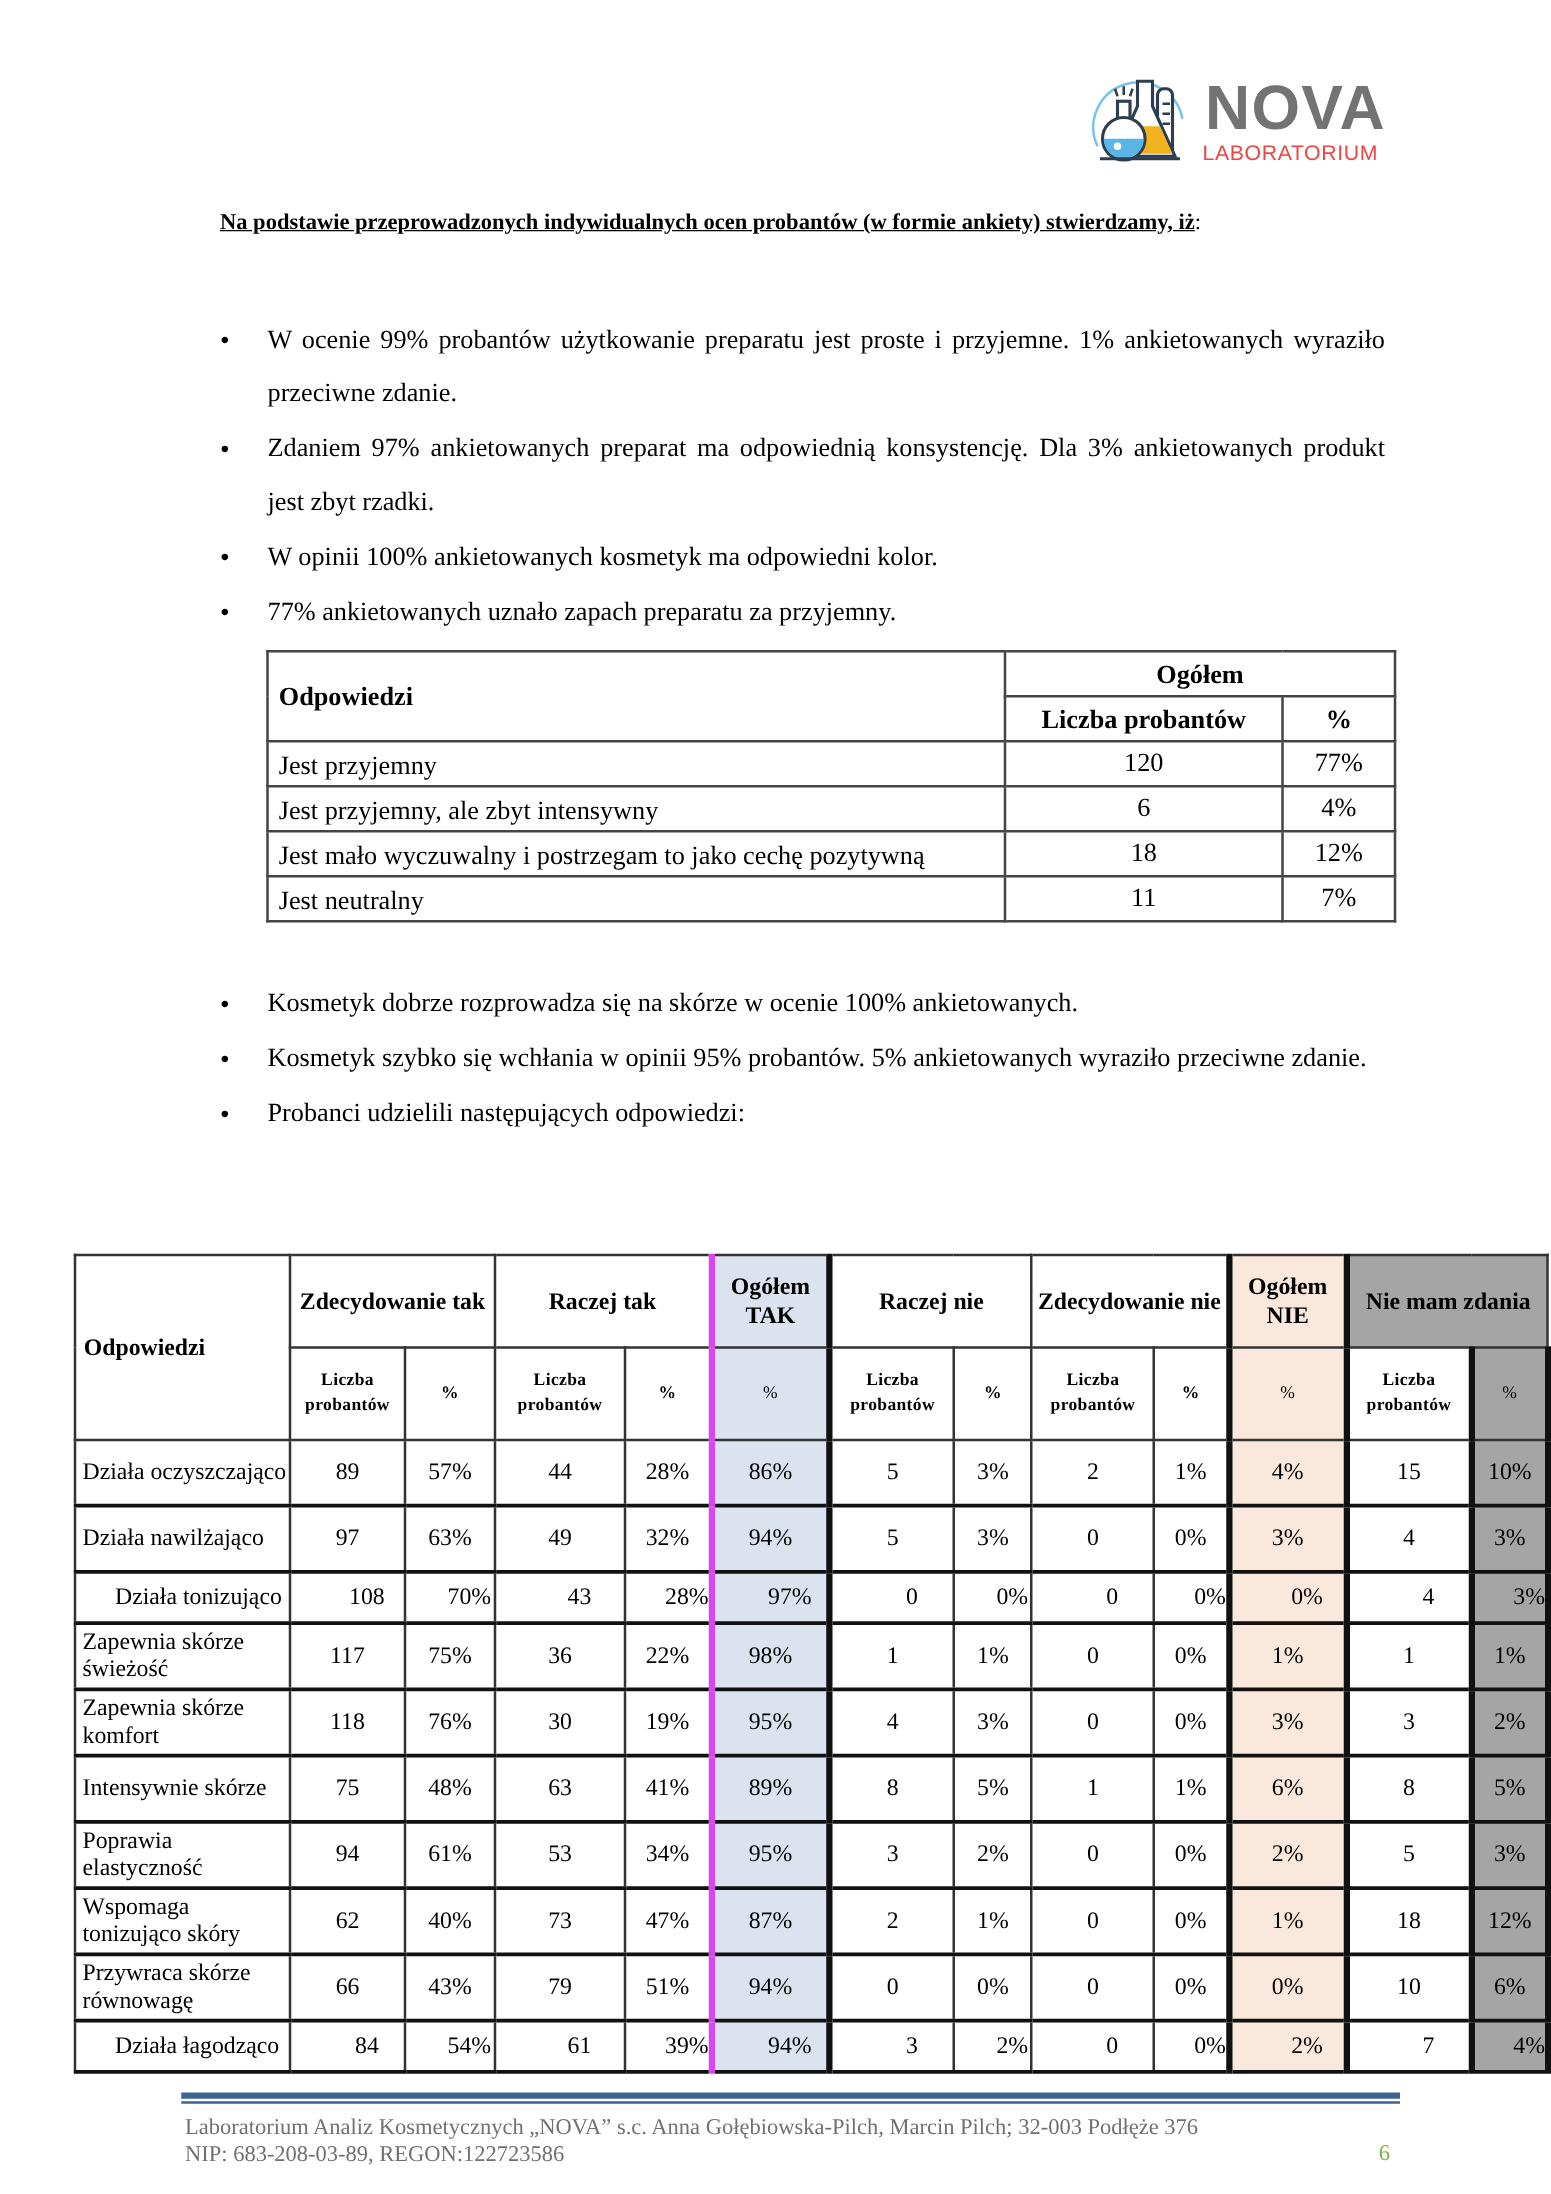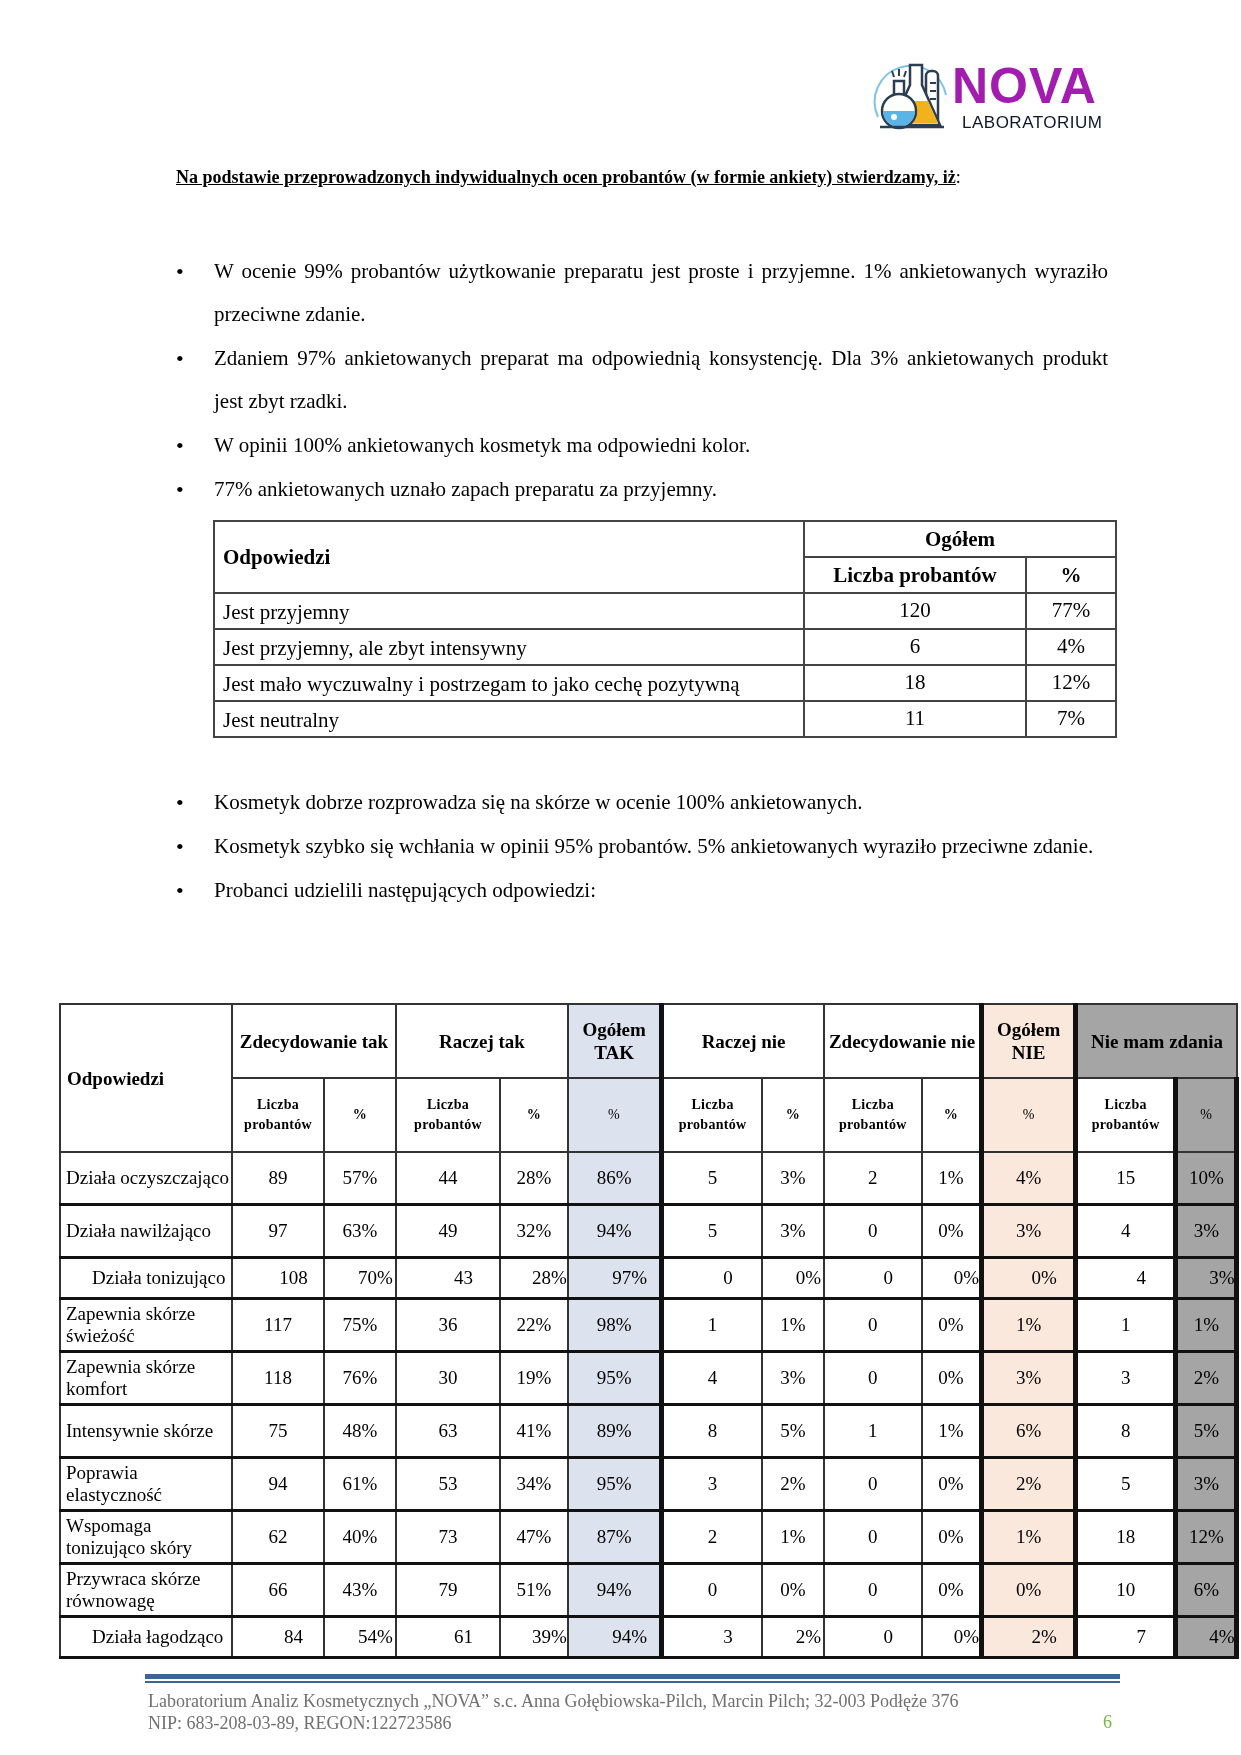--- a/index.html
+++ b/index.html
@@ -2,24 +2,24 @@
 <html><head>
 <meta charset="utf-8">
 <style>
   html, body { margin: 0; padding: 0; background: #ffffff; }
   body { width: 1241px; height: 1755px; position: relative; overflow: hidden;
          font-family: "Liberation Serif", "DejaVu Serif", serif; color: #000; }
 
   
   .logo { position: absolute; left: 868px; top: 55px; width: 260px; height: 80px; }
   .logo svg { position: absolute; left: 0; top: 0; }
-  .logo .brand { position: absolute; left: 84px; top: 2px; font-family: "Liberation Sans", "DejaVu Sans", sans-serif;
-                 font-weight: bold; font-size: 50px; letter-spacing: 1px; line-height: 58px; color: #a21caf; }
+  .logo .brand { position: absolute; left: 96px; top: 2px; font-family: "Liberation Sans", "DejaVu Sans", sans-serif;
+                 font-weight: bold; font-size: 50px; letter-spacing: 1px; line-height: 58px; color: #737373; }
   .logo .sub { position: absolute; left: 94px; top: 58px; font-family: "Liberation Sans", "DejaVu Sans", sans-serif;
-               font-size: 17px; letter-spacing: 0.5px; color: #0f172a; line-height: 20px; }
+               font-size: 17px; letter-spacing: 0.5px; color: #ef4444; line-height: 20px; }
 
   
   .intro { position: absolute; left: 176px; top: 156px; width: 932px; font-size: 18px; font-weight: bold;
            line-height: 42px; text-align: justify; }
   .intro .ul { text-decoration: underline; }
   .intro .colon { font-weight: normal; text-decoration: none; }
 
   
   .bullets { position: absolute; left: 176px; width: 932px; margin: 0; padding: 0; list-style: none; font-size: 21px; }
   .bullets li { position: relative; padding-left: 38px; line-height: 43px; margin-bottom: 1px; text-align: justify; }
@@ -41,21 +41,21 @@
   
   table.big { position: absolute; left: 59px; top: 1003px; border-collapse: collapse; font-size: 19px; }
   table.big td, table.big th { border: 2px solid #333; padding: 0; text-align: center; vertical-align: middle; }
   table.big th { font-weight: bold; }
   table.big .h1 th { height: 72px; font-size: 19px; line-height: 23px; }
   table.big .h2 th { height: 72px; font-size: 14px; line-height: 20px; letter-spacing: 0.3px; }
   table.big th.odp { text-align: left; padding-left: 6px; font-size: 19px; }
   table.big td.label { text-align: left; padding-left: 5px; font-size: 19px; line-height: 22px; }
   table.big tr.row td { height: 50px; }
   table.big tr.row.short td { height: 38px; padding-left: 31px; }
-  table.big .tak { background: #dce3ef; border-left: 2px solid #d946ef; border-right: 5px solid #111; }
+  table.big .tak { background: #dce3ef; border-left: 5px solid #d946ef; border-right: 5px solid #111; }
   table.big .nie { background: #fbe8dc; border-left: 5px solid #111; border-right: 5px solid #111; }
   table.big .grey { background: #a5a5a5; }
   table.big .greyp { background: #a5a5a5; border-left: 5px solid #111; border-right: 5px solid #111; }
   table.big tr.row td { border-bottom-width: 3px; border-bottom-color: #111; }
 
   
   .footer-line1 { position: absolute; left: 145px; top: 1674px; width: 975px; height: 5px; background: #3c6495; }
   .footer-line2 { position: absolute; left: 145px; top: 1681px; width: 975px; height: 2px; background: #3c6495; }
   .footer { position: absolute; left: 148px; top: 1690px; width: 970px; font-size: 18px; color: #707070; line-height: 22px; }
   .page-num { position: absolute; left: 1103px; top: 1712px; font-size: 18px; color: #77b545; }

